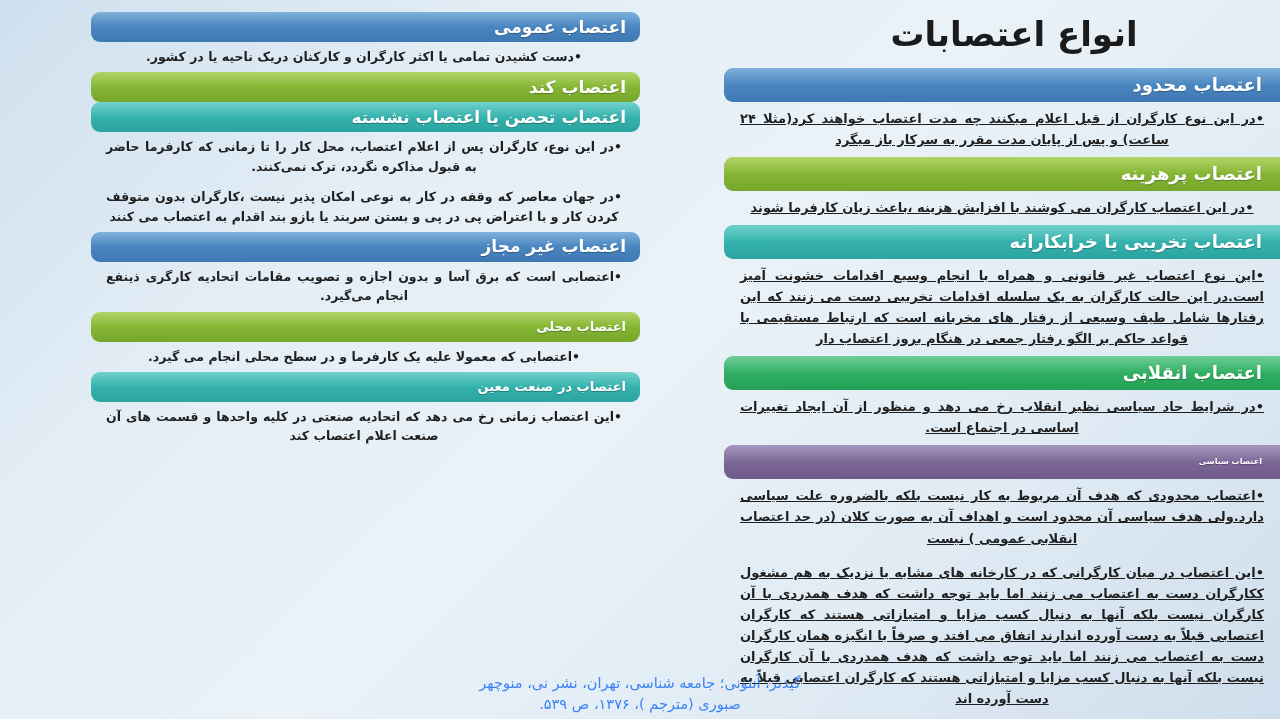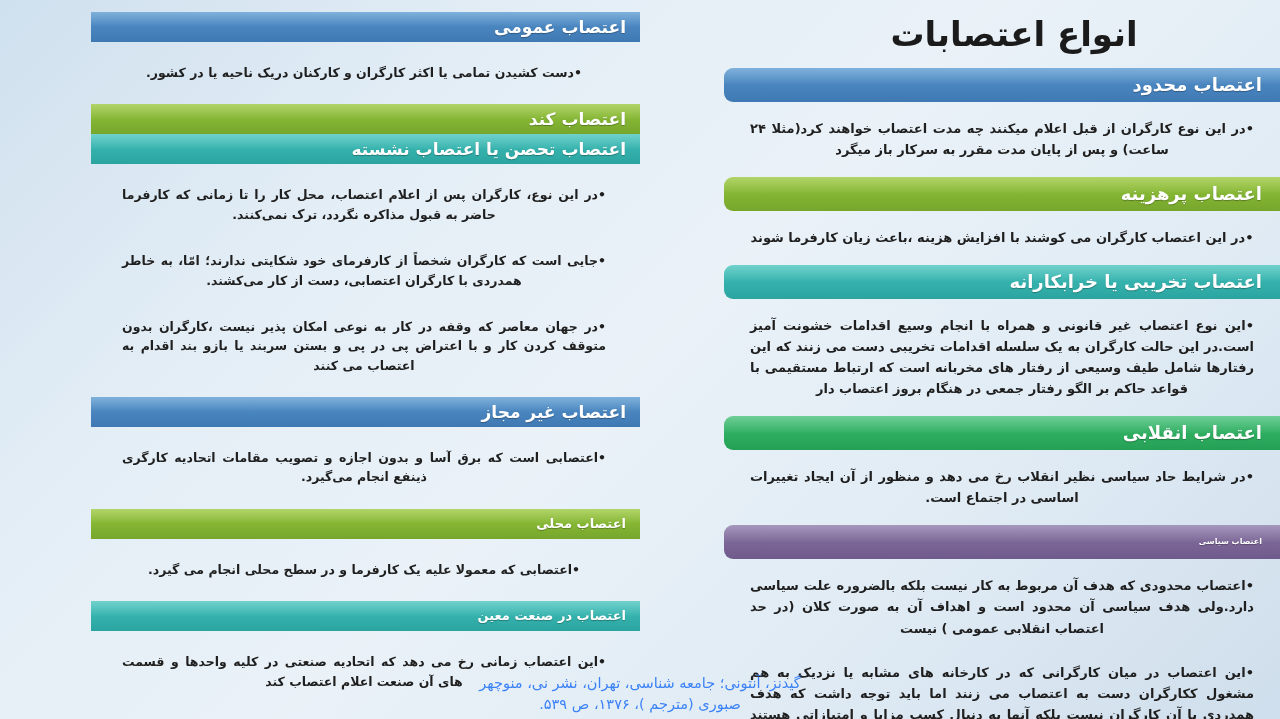--- a/index.html
+++ b/index.html
@@ -63,21 +63,21 @@
   .bar::after {
     content: "";
     position: absolute;
     left: 0; right: 0; top: 0;
     height: 48%;
     background: linear-gradient(to bottom, rgba(255,255,255,0.22), rgba(255,255,255,0.02));
     pointer-events: none;
   }
   .bar span { position: relative; z-index: 2; }
 
-  .col-left .bar  { margin: 0 0 0 11px; height: 30px; font-size: 17px; border-radius: 0; }
+  .col-left .bar  { margin: 0 0 0 11px; height: 30px; font-size: 17px; border-radius: 9px; }
   .col-right .bar { margin: 0; height: 34px; font-size: 18px; border-radius: 9px 0 0 9px; padding-right: 18px; }
   .col-right .bar.wide-left { border-radius: 9px 0 0 9px; }
 
   
   .bar.sm  { font-size: 13px; }
   .bar.xs  { font-size: 8px; height: 34px; padding-left: 20px; }
 
   
   .c-blue   { background: linear-gradient(to bottom, #5b9bd1 0%, #4a86c0 45%, #3f79b4 100%); }
   .c-green  { background: linear-gradient(to bottom, #9cc83f 0%, #86b734 45%, #76a62c 100%); }
@@ -90,27 +90,28 @@
     color: #1f1f1f;
     font-weight: bold;
     text-align: justify;
     text-align-last: center;
     direction: rtl;
   }
   .col-left .body-text {
     font-size: 12.5px;
     line-height: 1.55;
     padding: 5px 18px 6px 26px;
-    margin: 16px;
+    margin: 0;
   }
   .col-right .body-text {
     font-size: 13px;
     line-height: 1.62;
     padding: 6px 16px 7px 16px;
-    margin: 10px;
+    margin: 0;
+    text-decoration: underline;
   }
 
   
   .citation {
     position: absolute;
     bottom: 4px;
     left: 0;
     right: 0;
     text-align: center;
     font-size: 14.5px;
@@ -142,21 +143,20 @@
     </div>
 
     <div>
       <div class="bar c-teal">
         <span>اعتصاب تحصن یا اعتصاب نشسته</span>
       </div>
       <p class="body-text">•در این نوع، کارگران پس از اعلام اعتصاب، محل کار را تا زمانی که کارفرما حاضر به قبول مذاکره نگردد، ترک نمی‌کنند.</p>
     </div>
 
     <div>
-      <p class="body-text">•جایی است که کارگران شخصاً از کارفرمای خود شکایتی ندارند؛ امّا، به خاطر همدردی با کارگران اعتصابی، دست از کار می‌کشند.</p>
     </div>
 
     <div>
       <p class="body-text">•در جهان معاصر که وقفه در کار به نوعی امکان پذیر نیست ،کارگران بدون متوقف کردن کار و با اعتراض پی در پی و بستن سربند یا بازو بند اقدام به  اعتصاب می کنند</p>
     </div>
 
     <div>
       <div class="bar c-blue">
         <span>اعتصاب غیر مجاز</span>
       </div>

